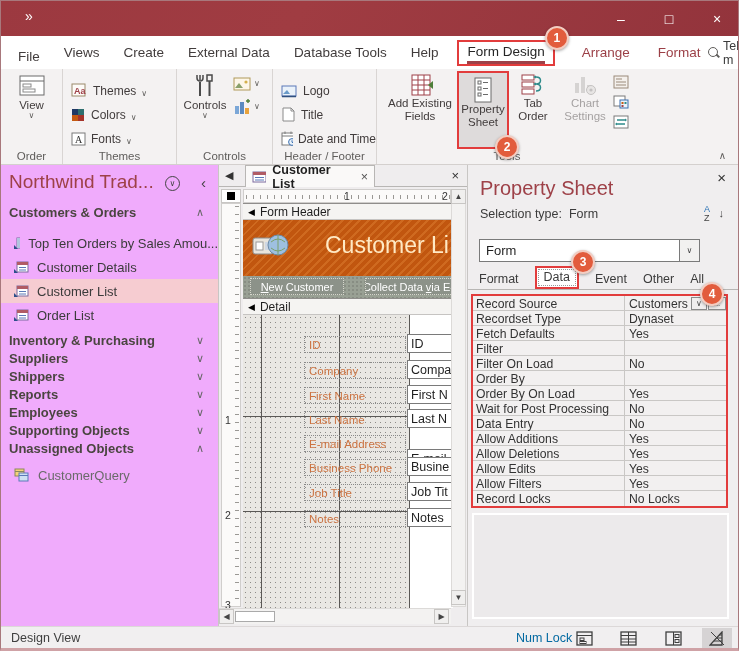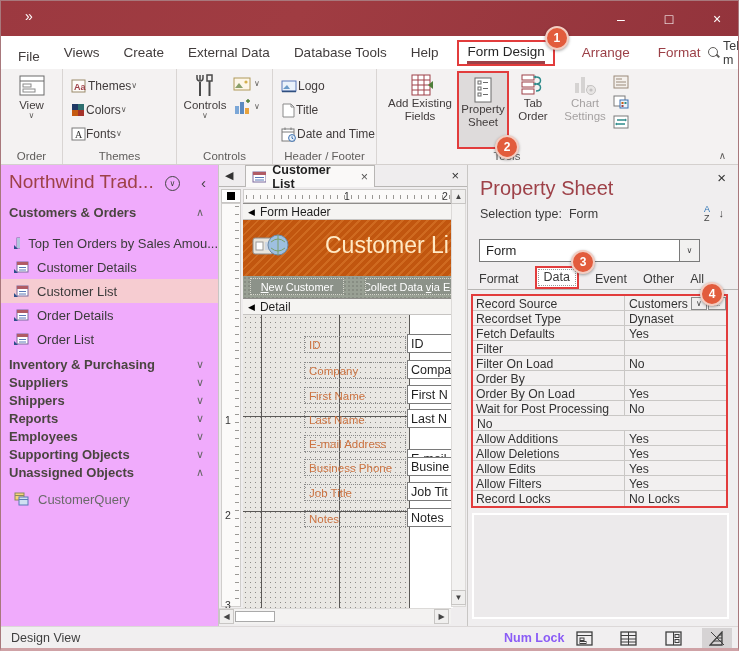--- a/index.html
+++ b/index.html
@@ -34,21 +34,21 @@
     display:flex; align-items:center; justify-content:center; box-shadow:0 1px 3px rgba(0,0,0,.35); z-index:60; }
 
   
   .ribbon { position:absolute; left:0; top:68px; width:739px; height:96px; background:#f4f2f2;
     border-bottom:1px solid #d4d0ce; display:flex; }
   .rgroup { position:relative; height:95px; border-right:1px solid #d9d5d3; display:flex; flex-direction:column; }
   .rgroup .glabel { position:absolute; bottom:2px; left:0; right:0; text-align:center; font-size:11.5px; color:#5f5d5b; }
   .bigbtn { display:flex; flex-direction:column; align-items:center; justify-content:flex-start; padding-top:4px; height:76px; }
   .bigbtn .t { font-size:11.5px; color:#413c3c; line-height:13px; text-align:center; }
   .dd { font-size:8px; color:#5f5d5b; line-height:8px; }
-  .rowbtn { display:flex; align-items:center; height:24px; padding-left:8px; font-size:12px; color:#413c3c; white-space:nowrap; }
+  .rowbtn { display:flex; align-items:flex-end; gap:5px; height:24px; padding-left:8px; font-size:12px; color:#413c3c; white-space:nowrap; }
   .ps-btn { margin-top:2px; border:2px solid #e23c3c; background:#dedbdb; position:relative; height:78px; width:52px; }
   .grayed { opacity:.45; }
   .collapse { position:absolute; right:14px; bottom:3px; font-size:10px; color:#5f5d5b; }
 
   
   .nav { position:absolute; left:0; top:164px; width:218px; height:461px; background:#f0abfc; border-right:1px solid #c8c6c4; }
   .nav-title { position:absolute; left:8px; top:6px; font-size:19px; color:#9e4148; white-space:nowrap; }
   .nav-circle { position:absolute; right:38px; top:11px; width:15px; height:15px; border:1px solid #444; border-radius:50%; display:flex; align-items:center; justify-content:center; font-size:8px; color:#444; }
   .nav-shutter { position:absolute; right:12px; top:9px; font-size:15px; color:#444; }
   .ngroup { position:relative; height:22px; display:flex; align-items:center; padding-left:8px; font-weight:bold; font-size:13px; color:#4a4540; }
@@ -119,21 +119,21 @@
   .prow { display:flex; height:15px; border-bottom:1px solid #c9c7c5; font-size:12.2px; color:#333; align-items:flex-start; }
   .prow:last-child { border-bottom:none; }
   .pname { width:152px; border-right:1px solid #c9c7c5; padding-left:3px; height:15px; display:flex; align-items:center; white-space:nowrap; overflow:hidden; }
   .pval { flex:1; padding-left:4px; display:flex; align-items:center; height:15px; white-space:nowrap; overflow:hidden; }
   .valbtn { margin-left:auto; height:13px; border:1px solid #8a8a8a; background:#f0eeee; font-size:8px; color:#444; display:flex; align-items:center; justify-content:center; }
   .pempty { position:absolute; left:4px; top:348px; width:257px; height:106px; background:#eceaeb; border:2px solid #ffffff; }
 
   
   .status { position:absolute; left:0; top:625px; width:739px; height:23px; background:#f1eff0; border-top:1px solid #dcd8d8; display:flex; align-items:center; }
   .sview { margin-left:10px; font-size:12.5px; color:#3f3f3f; }
-  .numlock { position:absolute; left:503px; font-size:12.5px; color:#8b5cf6;font-weight:bold; }
+  .numlock { position:absolute; left:515px; font-size:12.5px; color:#0369a1; }
   .sicon { position:absolute; top:1px; width:30px; height:21px; display:flex; align-items:center; justify-content:center; }
   .sicon.sel { background:#d6d3d4; }
 </style>
 </head>
 <body>
 
 <div id="app">
 
   <div class="titlebar">
     <span class="qat">»</span>
@@ -395,30 +395,20 @@
       <span>Customer List</span>
     </div>
     <div class="nitem">
       <svg width="16" height="13">
           <rect x="4" y="1" width="11" height="10" fill="#fff" stroke="#7b6a9e"></rect>
           <rect x="4" y="1" width="11" height="3" fill="#b05b65"></rect>
           <line x1="6" y1="6.5" x2="13" y2="6.5" stroke="#5b79b8"></line>
           <line x1="6" y1="9" x2="13" y2="9" stroke="#5b79b8"></line>
           <path d="M1 12 l4 0 l-4 -4 Z" fill="#2d4f8a"></path>
         </svg>
-      <span>Order Details</span>
-    </div>
-    <div class="nitem">
-      <svg width="16" height="13">
-          <rect x="4" y="1" width="11" height="10" fill="#fff" stroke="#7b6a9e"></rect>
-          <rect x="4" y="1" width="11" height="3" fill="#b05b65"></rect>
-          <line x1="6" y1="6.5" x2="13" y2="6.5" stroke="#5b79b8"></line>
-          <line x1="6" y1="9" x2="13" y2="9" stroke="#5b79b8"></line>
-          <path d="M1 12 l4 0 l-4 -4 Z" fill="#2d4f8a"></path>
-        </svg>
       <span>Order List</span>
     </div>
     <div style="height:4px;"></div>
     <div class="nsec">
         <span>Inventory &amp; Purchasing</span>
         <span class="chev">∨</span>
       </div>
     <div class="nsec">
         <span>Suppliers</span>
         <span class="chev">∨</span>
@@ -610,20 +600,21 @@
         </div>
       <div class="prow">
           <span class="pname">Order By On Load</span>
           <span class="pval">Yes</span>
         </div>
       <div class="prow">
           <span class="pname">Wait for Post Processing</span>
           <span class="pval">No</span>
         </div>
       <div class="prow">
+          <span class="pname">Data Entry</span>
           <span class="pval">No</span>
         </div>
       <div class="prow">
           <span class="pname">Allow Additions</span>
           <span class="pval">Yes</span>
         </div>
       <div class="prow">
           <span class="pname">Allow Deletions</span>
           <span class="pval">Yes</span>
         </div>

